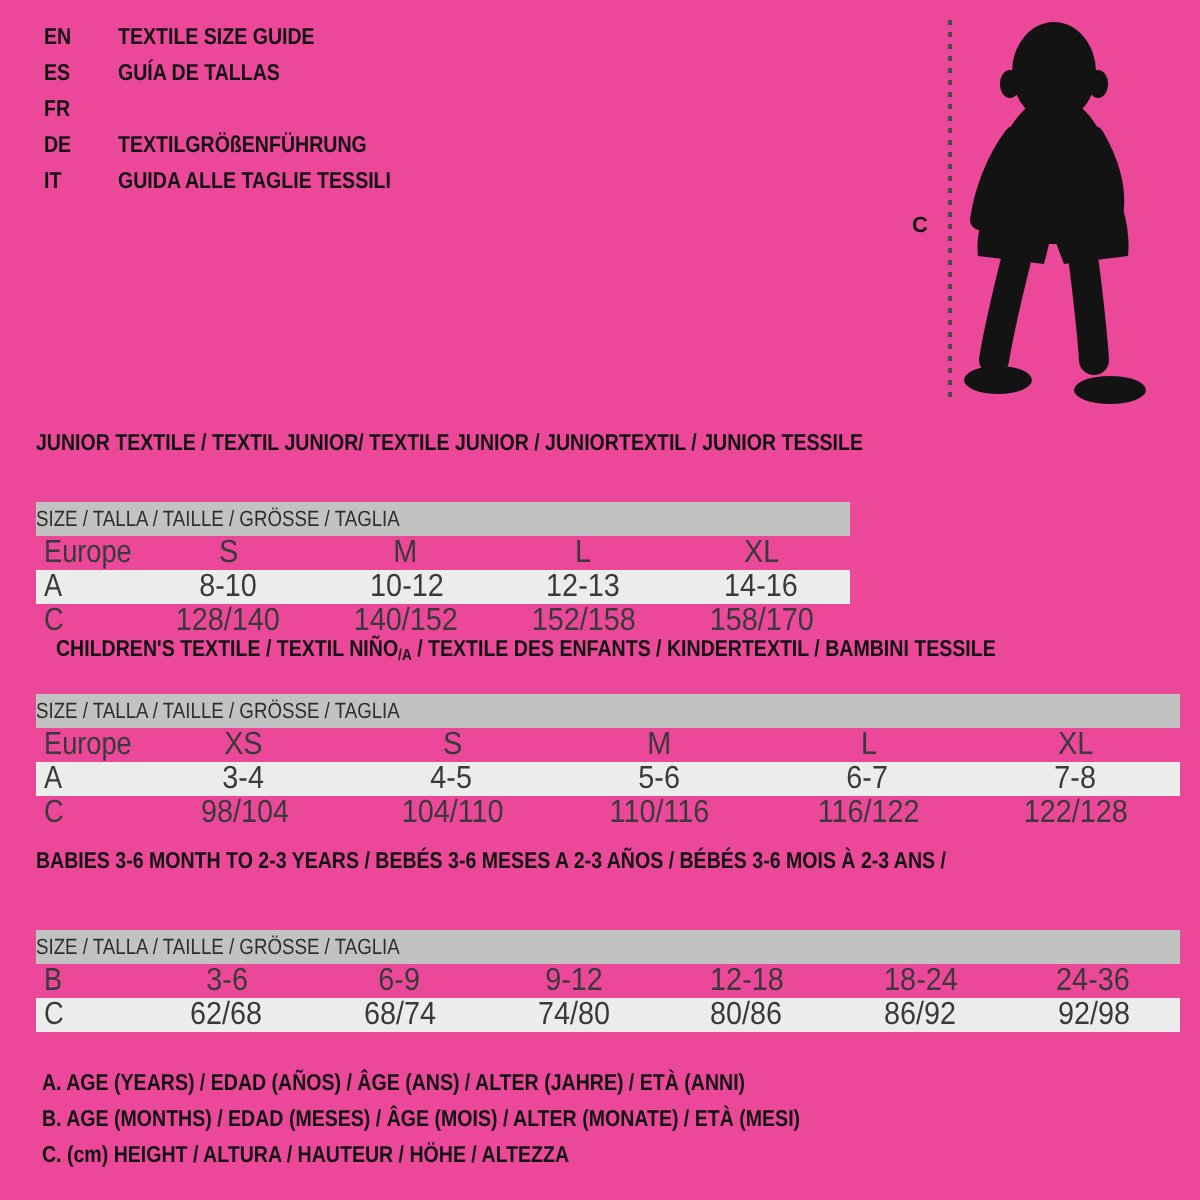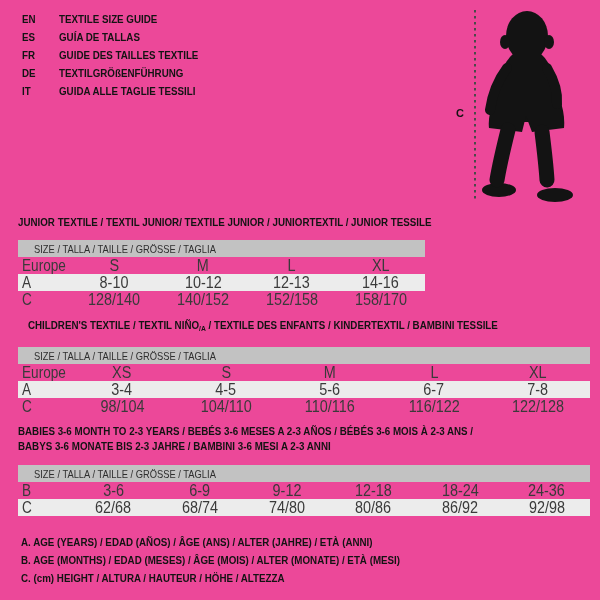--- a/index.html
+++ b/index.html
@@ -20,27 +20,27 @@
   .figure {position:absolute; left:450px; top:4px; width:148px; height:203px;}
   .figure svg {position:absolute; left:0; top:0;}
   .figure-c {position:absolute; left:6px; top:103px; font-size:11px; font-weight:bold;}
 
   
   .section {position:absolute; left:18px;}
   .s1 {top:215px; width:407px;}
   .s2 {top:318px; width:572px;}
   .s3 {top:424px; width:572px;}
   .tbl-title {font-size:11.5px; font-weight:bold; line-height:15px;}
-  .s1 .tbl-title {height:15px; margin-bottom:10px;}
+  .s1 .tbl-title {height:15px; margin-bottom:21px;}
   .s2 .tbl-title {height:15px; margin-bottom:14px;text-align:center;}
   .s3 .tbl-title {height:30px; margin-bottom:11px;}
   .sub {font-size:8px; vertical-align:-2px;}
 
   .bar {height:17px; background:#c2c2c2; display:flex; align-items:center;
-        padding-left:16px; font-size:11px; color:#2e2e2e;}
+        padding-left:0; font-size:11px; color:#2e2e2e;}
   .trow {display:flex; height:17px; align-items:center; font-size:16px; color:#3a3a3a;}
   .trow .lbl {width:48px; padding-left:4px; flex:none;}
   .trow .cell {flex:1; text-align:center;}
   .shaded {background:#ececec;}
 
   
   .legend {position:absolute; left:21px; top:533px;}
   .legend-item {height:18px; line-height:18px; font-size:11.5px; font-weight:bold;}
 </style>
 </head>
@@ -52,21 +52,20 @@
     <div class="lang-row">
       <span class="lang-code"><span class="cond">EN</span></span>
       <span class="lang-label"><span class="cond">TEXTILE SIZE GUIDE</span></span>
     </div>
     <div class="lang-row">
       <span class="lang-code"><span class="cond">ES</span></span>
       <span class="lang-label"><span class="cond">GUÍA DE TALLAS</span></span>
     </div>
     <div class="lang-row">
       <span class="lang-code"><span class="cond">FR</span></span>
-      <span class="lang-label"><span class="cond">GUIDE DES TAILLES TEXTILE</span></span>
     </div>
     <div class="lang-row">
       <span class="lang-code"><span class="cond">DE</span></span>
       <span class="lang-label"><span class="cond">TEXTILGRÖßENFÜHRUNG</span></span>
     </div>
     <div class="lang-row">
       <span class="lang-code"><span class="cond">IT</span></span>
       <span class="lang-label"><span class="cond">GUIDA ALLE TAGLIE TESSILI</span></span>
     </div>
   </div>
@@ -152,21 +151,20 @@
       <span class="cell"><span class="condc">104/110</span></span>
       <span class="cell"><span class="condc">110/116</span></span>
       <span class="cell"><span class="condc">116/122</span></span>
       <span class="cell"><span class="condc">122/128</span></span>
     </div>
   </div>
 
   <div class="section s3">
     <div class="tbl-title">
       <div><span class="cond">BABIES 3-6 MONTH TO 2-3 YEARS / BEBÉS 3-6 MESES A 2-3 AÑOS / BÉBÉS 3-6 MOIS À 2-3 ANS /</span></div>
-      <div><span class="cond">BABYS 3-6 MONATE BIS 2-3 JAHRE / BAMBINI 3-6 MESI A 2-3 ANNI</span></div>
     </div>
     <div class="bar">
         <span class="cond">SIZE / TALLA / TAILLE / GRÖSSE / TAGLIA</span>
       </div>
     <div class="trow">
       <span class="lbl"><span class="cond">B</span></span>
       <span class="cell"><span class="condc">3-6</span></span>
       <span class="cell"><span class="condc">6-9</span></span>
       <span class="cell"><span class="condc">9-12</span></span>
       <span class="cell"><span class="condc">12-18</span></span>

